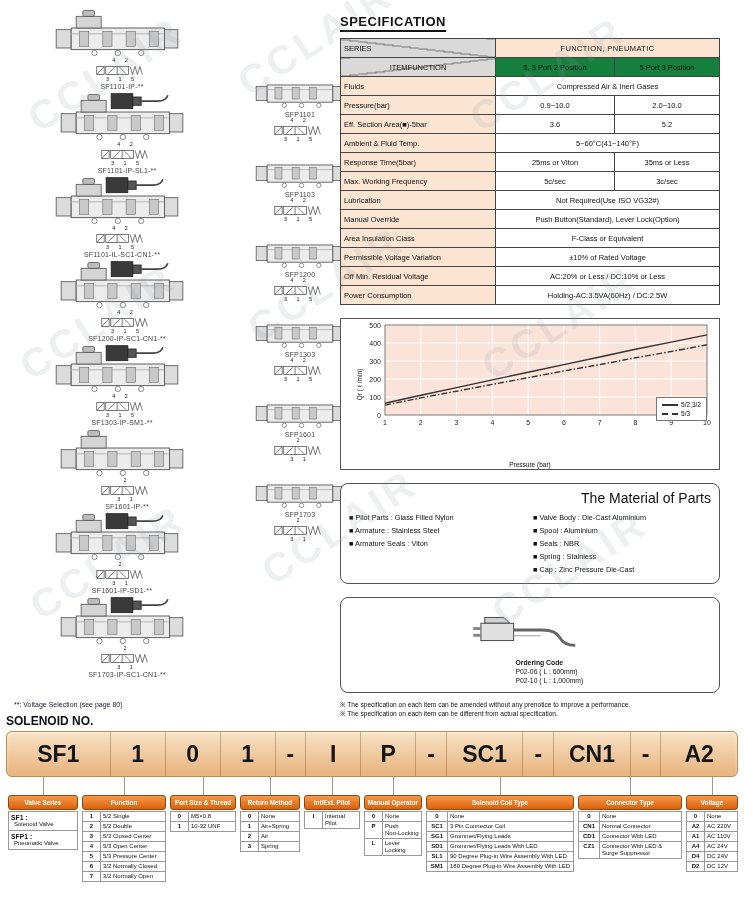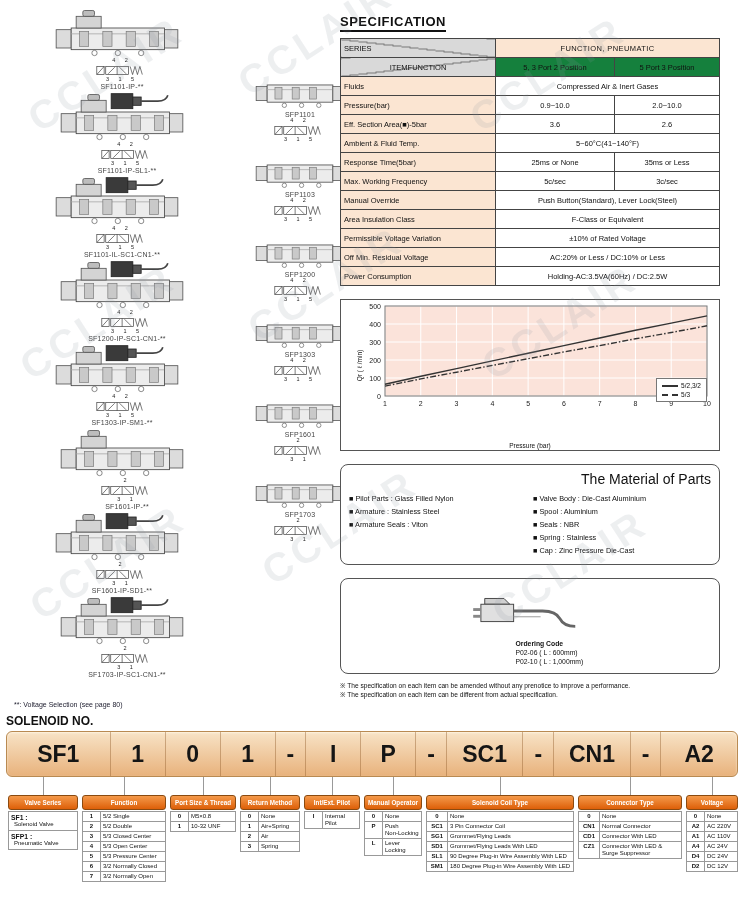--- a/index.html
+++ b/index.html
@@ -399,39 +399,43 @@
           <td colspan="2" class="s-val">Compressed Air &amp; Inert Gases</td>
           </tr>
       <tr>
             <td class="s-lbl">Pressure(bar)</td>
           <td class="s-val">0.9~10.0</td>
           <td class="s-val">2.0~10.0</td>
           </tr>
       <tr>
             <td class="s-lbl">Eff. Section Area(■)-5bar</td>
           <td class="s-val">3.6</td>
-          <td class="s-val">2.6</td>
+          <td class="s-val">5.2</td>
           </tr>
       <tr>
             <td class="s-lbl">Ambient &amp; Fluid Temp.</td>
           <td colspan="2" class="s-val">5~60°C(41~140°F)</td>
           </tr>
       <tr>
             <td class="s-lbl">Response Time(5bar)</td>
-          <td class="s-val">25ms or None</td>
+          <td class="s-val">25ms or Viton</td>
           <td class="s-val">35ms or Less</td>
           </tr>
       <tr>
             <td class="s-lbl">Max. Working Frequency</td>
           <td class="s-val">5c/sec</td>
           <td class="s-val">3c/sec</td>
           </tr>
       <tr>
+            <td class="s-lbl">Lubrication</td>
+          <td colspan="2" class="s-val">Not Required(Use ISO VG32#)</td>
+          </tr>
+      <tr>
             <td class="s-lbl">Manual Override</td>
-          <td colspan="2" class="s-val">Push Button(Standard), Lever Lock(Steel)</td>
+          <td colspan="2" class="s-val">Push Button(Standard), Lever Lock(Option)</td>
           </tr>
       <tr>
             <td class="s-lbl">Area Insulation Class</td>
           <td colspan="2" class="s-val">F-Class or Equivalent</td>
           </tr>
       <tr>
             <td class="s-lbl">Permissible Voltage Variation</td>
           <td colspan="2" class="s-val">±10% of Rated Voltage</td>
           </tr>
       <tr>

